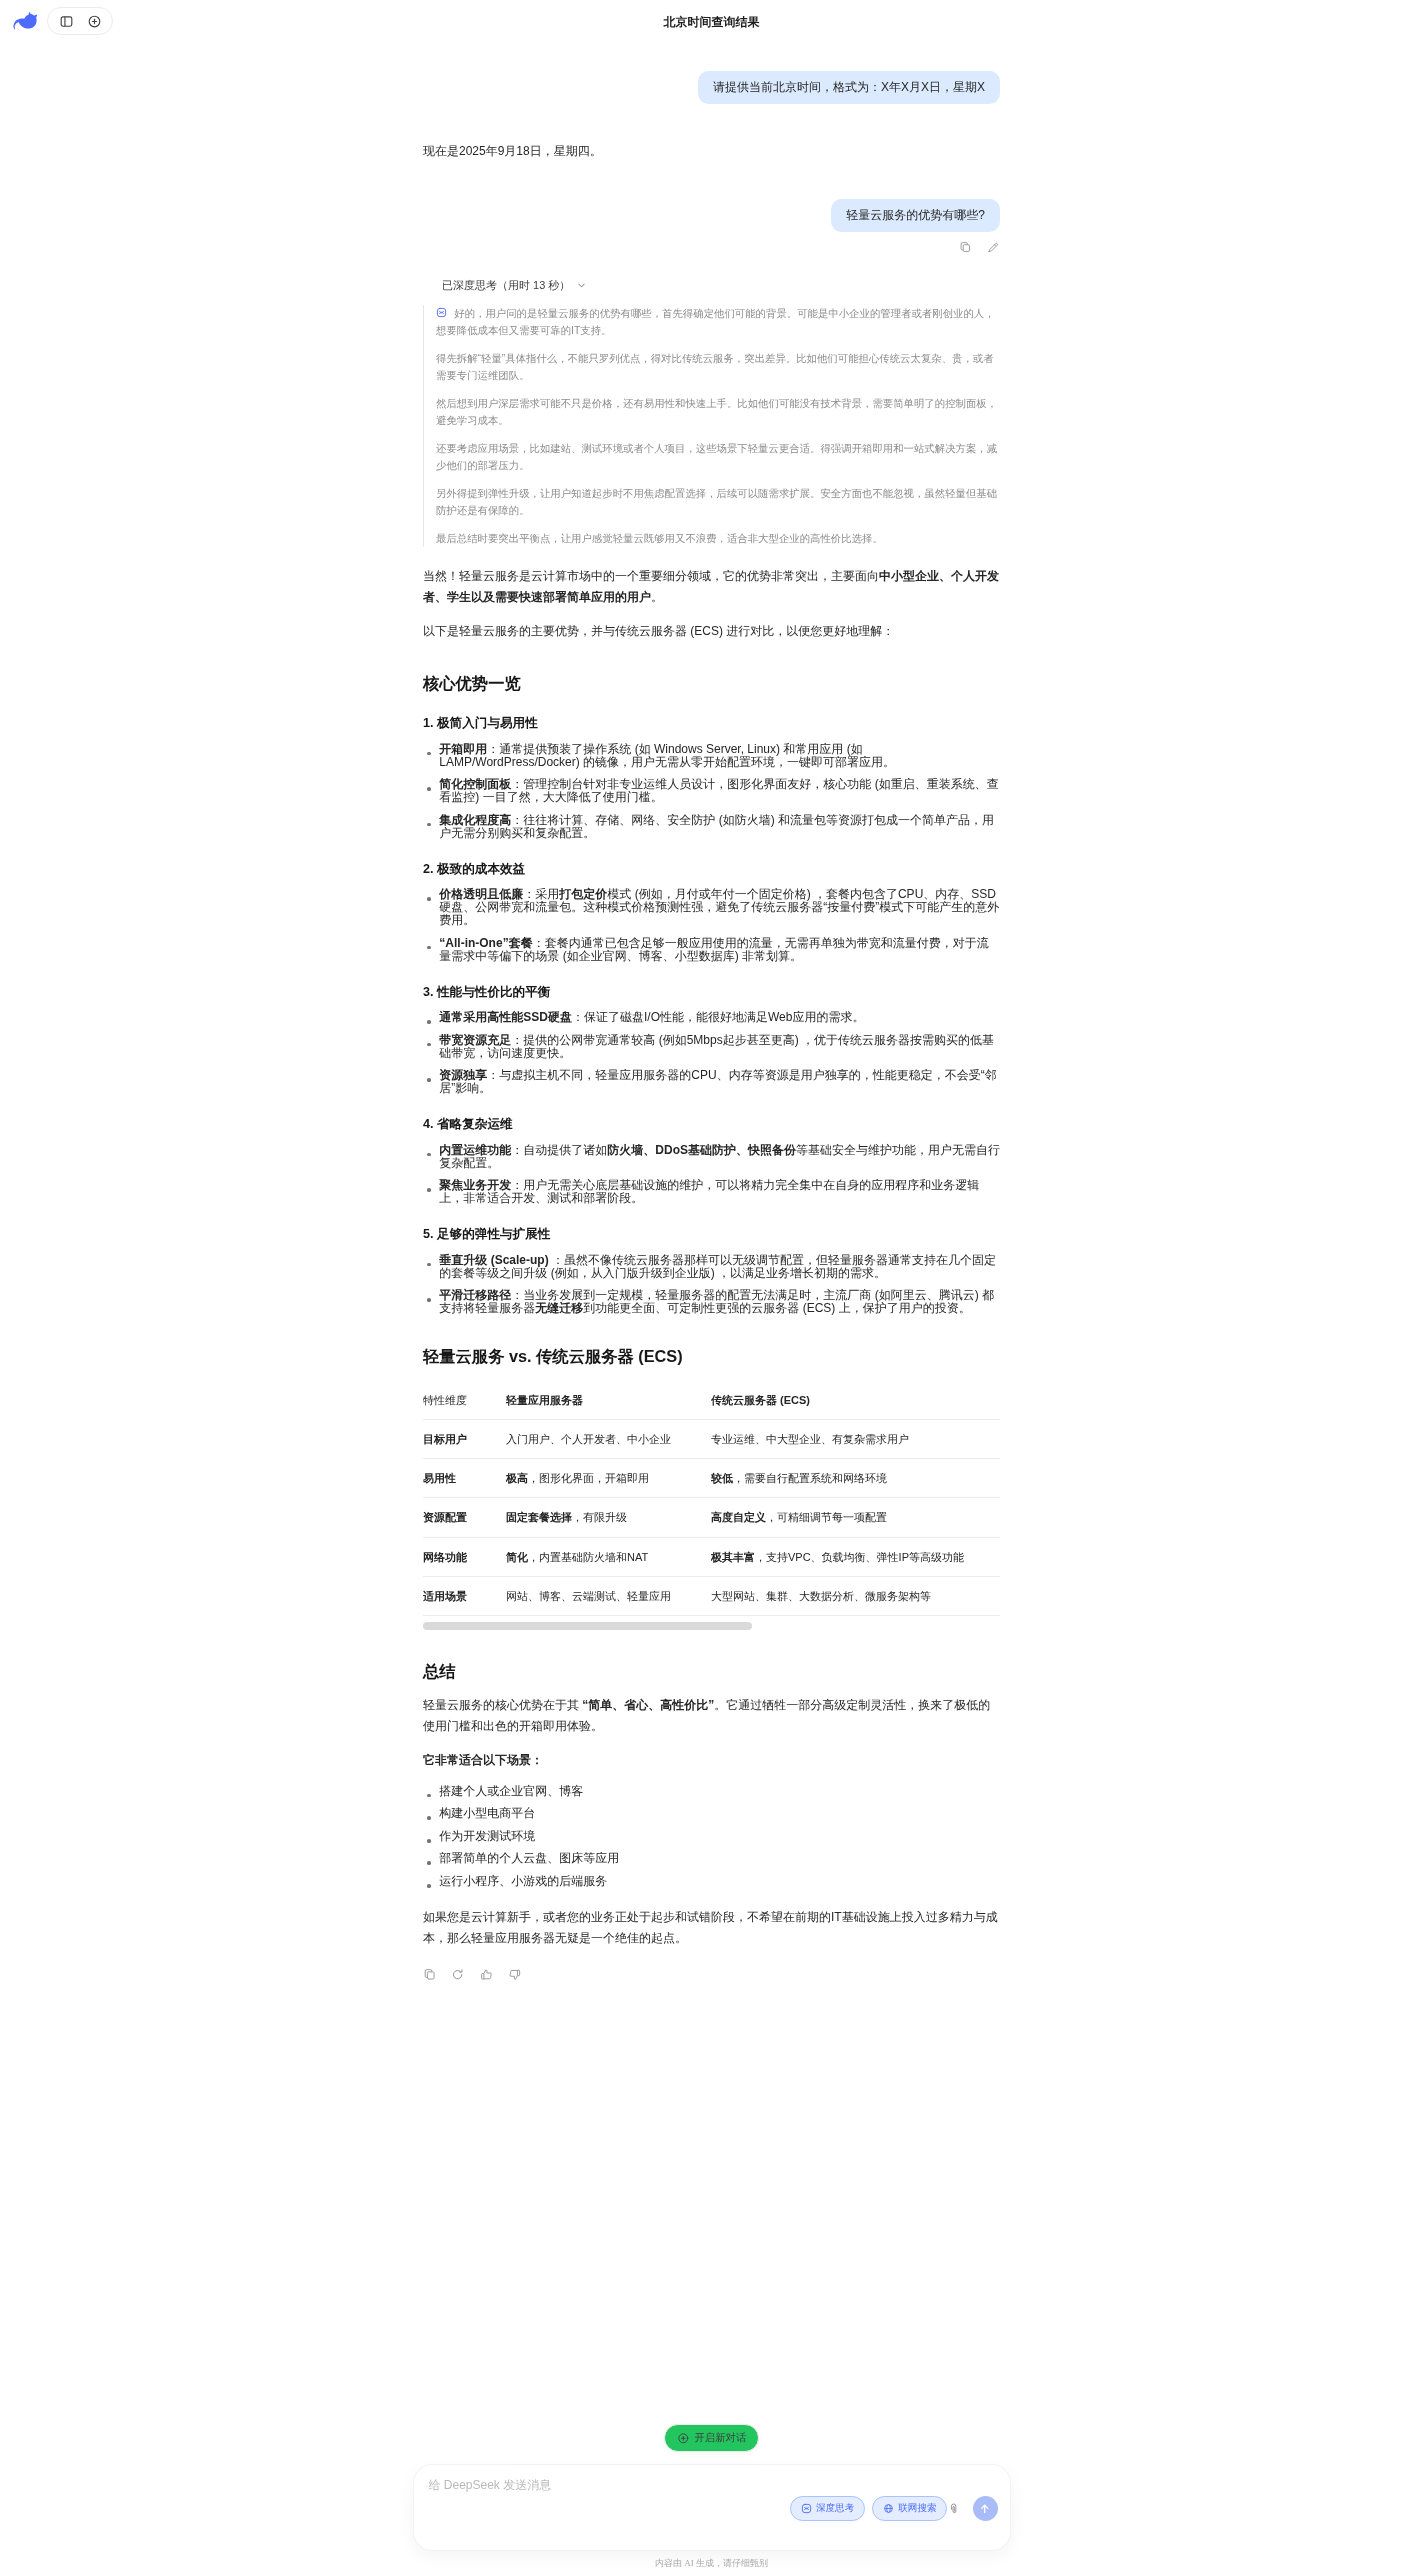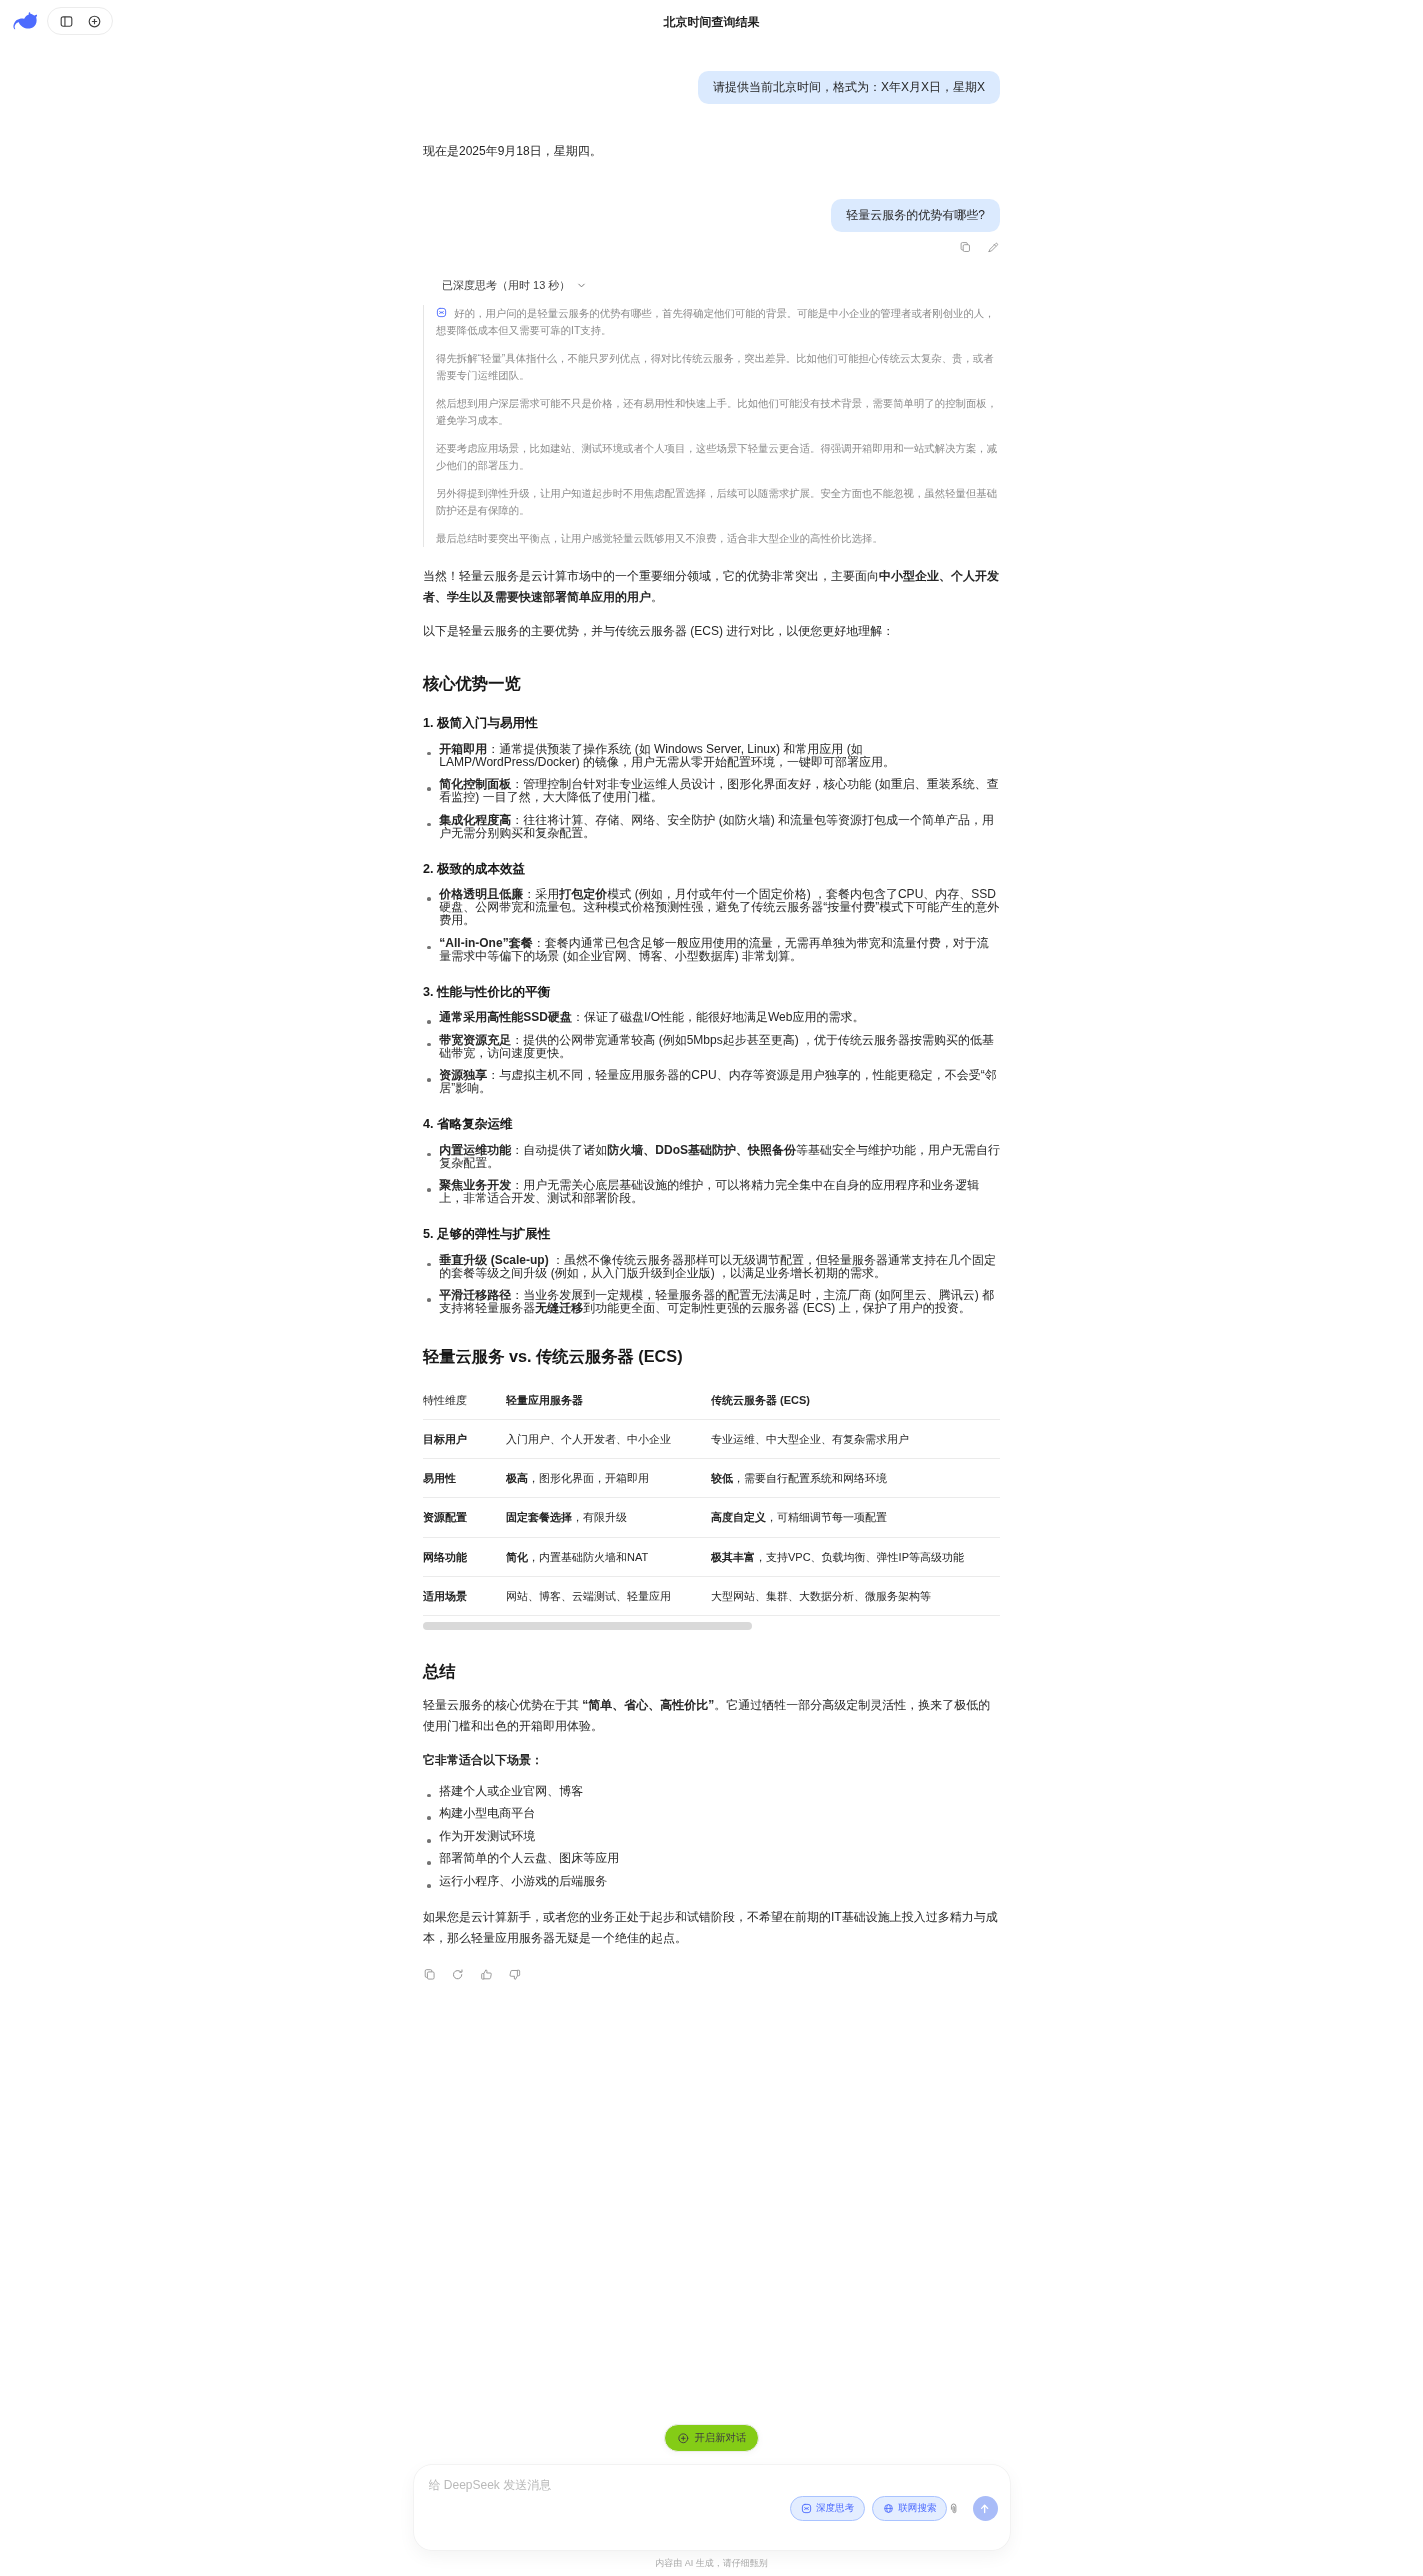--- a/index.html
+++ b/index.html
@@ -61,37 +61,37 @@
   table.cmp thead th { font-weight:700; }
   table.cmp thead th:first-child { font-weight:400; }
   table.cmp td.c1 { font-weight:700; }
   .hscroll { height:7.4px; border-radius:4.4px; background:#d9d9d9; width:57%; margin:6px 0 1.5px; cursor:pointer; }
 
   .answer-actions { display:flex; gap:15px; margin-top:19px; }
 
   
   .bottom { position:absolute; left:0; right:0; bottom:0; display:flex; flex-direction:column;
             align-items:center; padding-bottom:6px; background:#fff; }
-  .newchat-btn { display:flex; align-items:center; gap:5.2px; border:0.7px solid #ececec; background:#84cc16;
+  .newchat-btn { display:flex; align-items:center; gap:5.2px; border:0.7px solid #ececec; background:#22c55e;
                  border-radius:14px; padding:6px 12px; font-size:10.4px; color:#404040; cursor:pointer;
                  box-shadow:0 1.5px 7.4px rgba(0,0,0,0.04); }
   .input-card { margin-top:13.3px; width:596px; height:85px; border-radius:18px; background:#fff;
                 box-shadow:0 0 0 0.7px #efefef, 0 6px 18px rgba(0,0,0,0.05);
                 padding:10.4px 12px 9px 15px; display:flex; }
   .input-card textarea { border:none; outline:none; resize:none; font-family:inherit; font-size:12px;
                          color:#262626; flex:1; padding:1.5px 0 0 0; background:transparent; }
   .input-card textarea::placeholder { color:#b9b9b9; }
   .card-row { display:flex; align-items:center; }
   .chip { display:flex; align-items:center; gap:4.4px; height:24.5px; padding:0 9.6px; border-radius:12.6px;
           background:#E3EDFF; border:0.7px solid #A9C3FF; color:#4D6BFE; font-size:9.6px; cursor:pointer; }
   .chip + .chip { margin-left:7.4px; }
   .right-tools { margin-left:auto; display:flex; align-items:center; gap:12px; }
   .send-btn { width:25px; height:25px; border-radius:50%; background:#A9BCF8; display:flex;
               align-items:center; justify-content:center; cursor:pointer; border:none; }
-  .disclaimer { margin-top:6.7px; font-size:9px; color:#a8a8a8; }
+  .disclaimer { margin-top:6.7px; font-size:9px; color:#a8a8a8;font-family:Liberation Serif, serif; }
 
   svg { display:block; }
 </style>
 </head>
 <body>
 
 <header class="topbar">
   <div class="topbar-left">
     <div class="logo">
       <svg viewBox="0 0 30 22" width="24" height="18">

